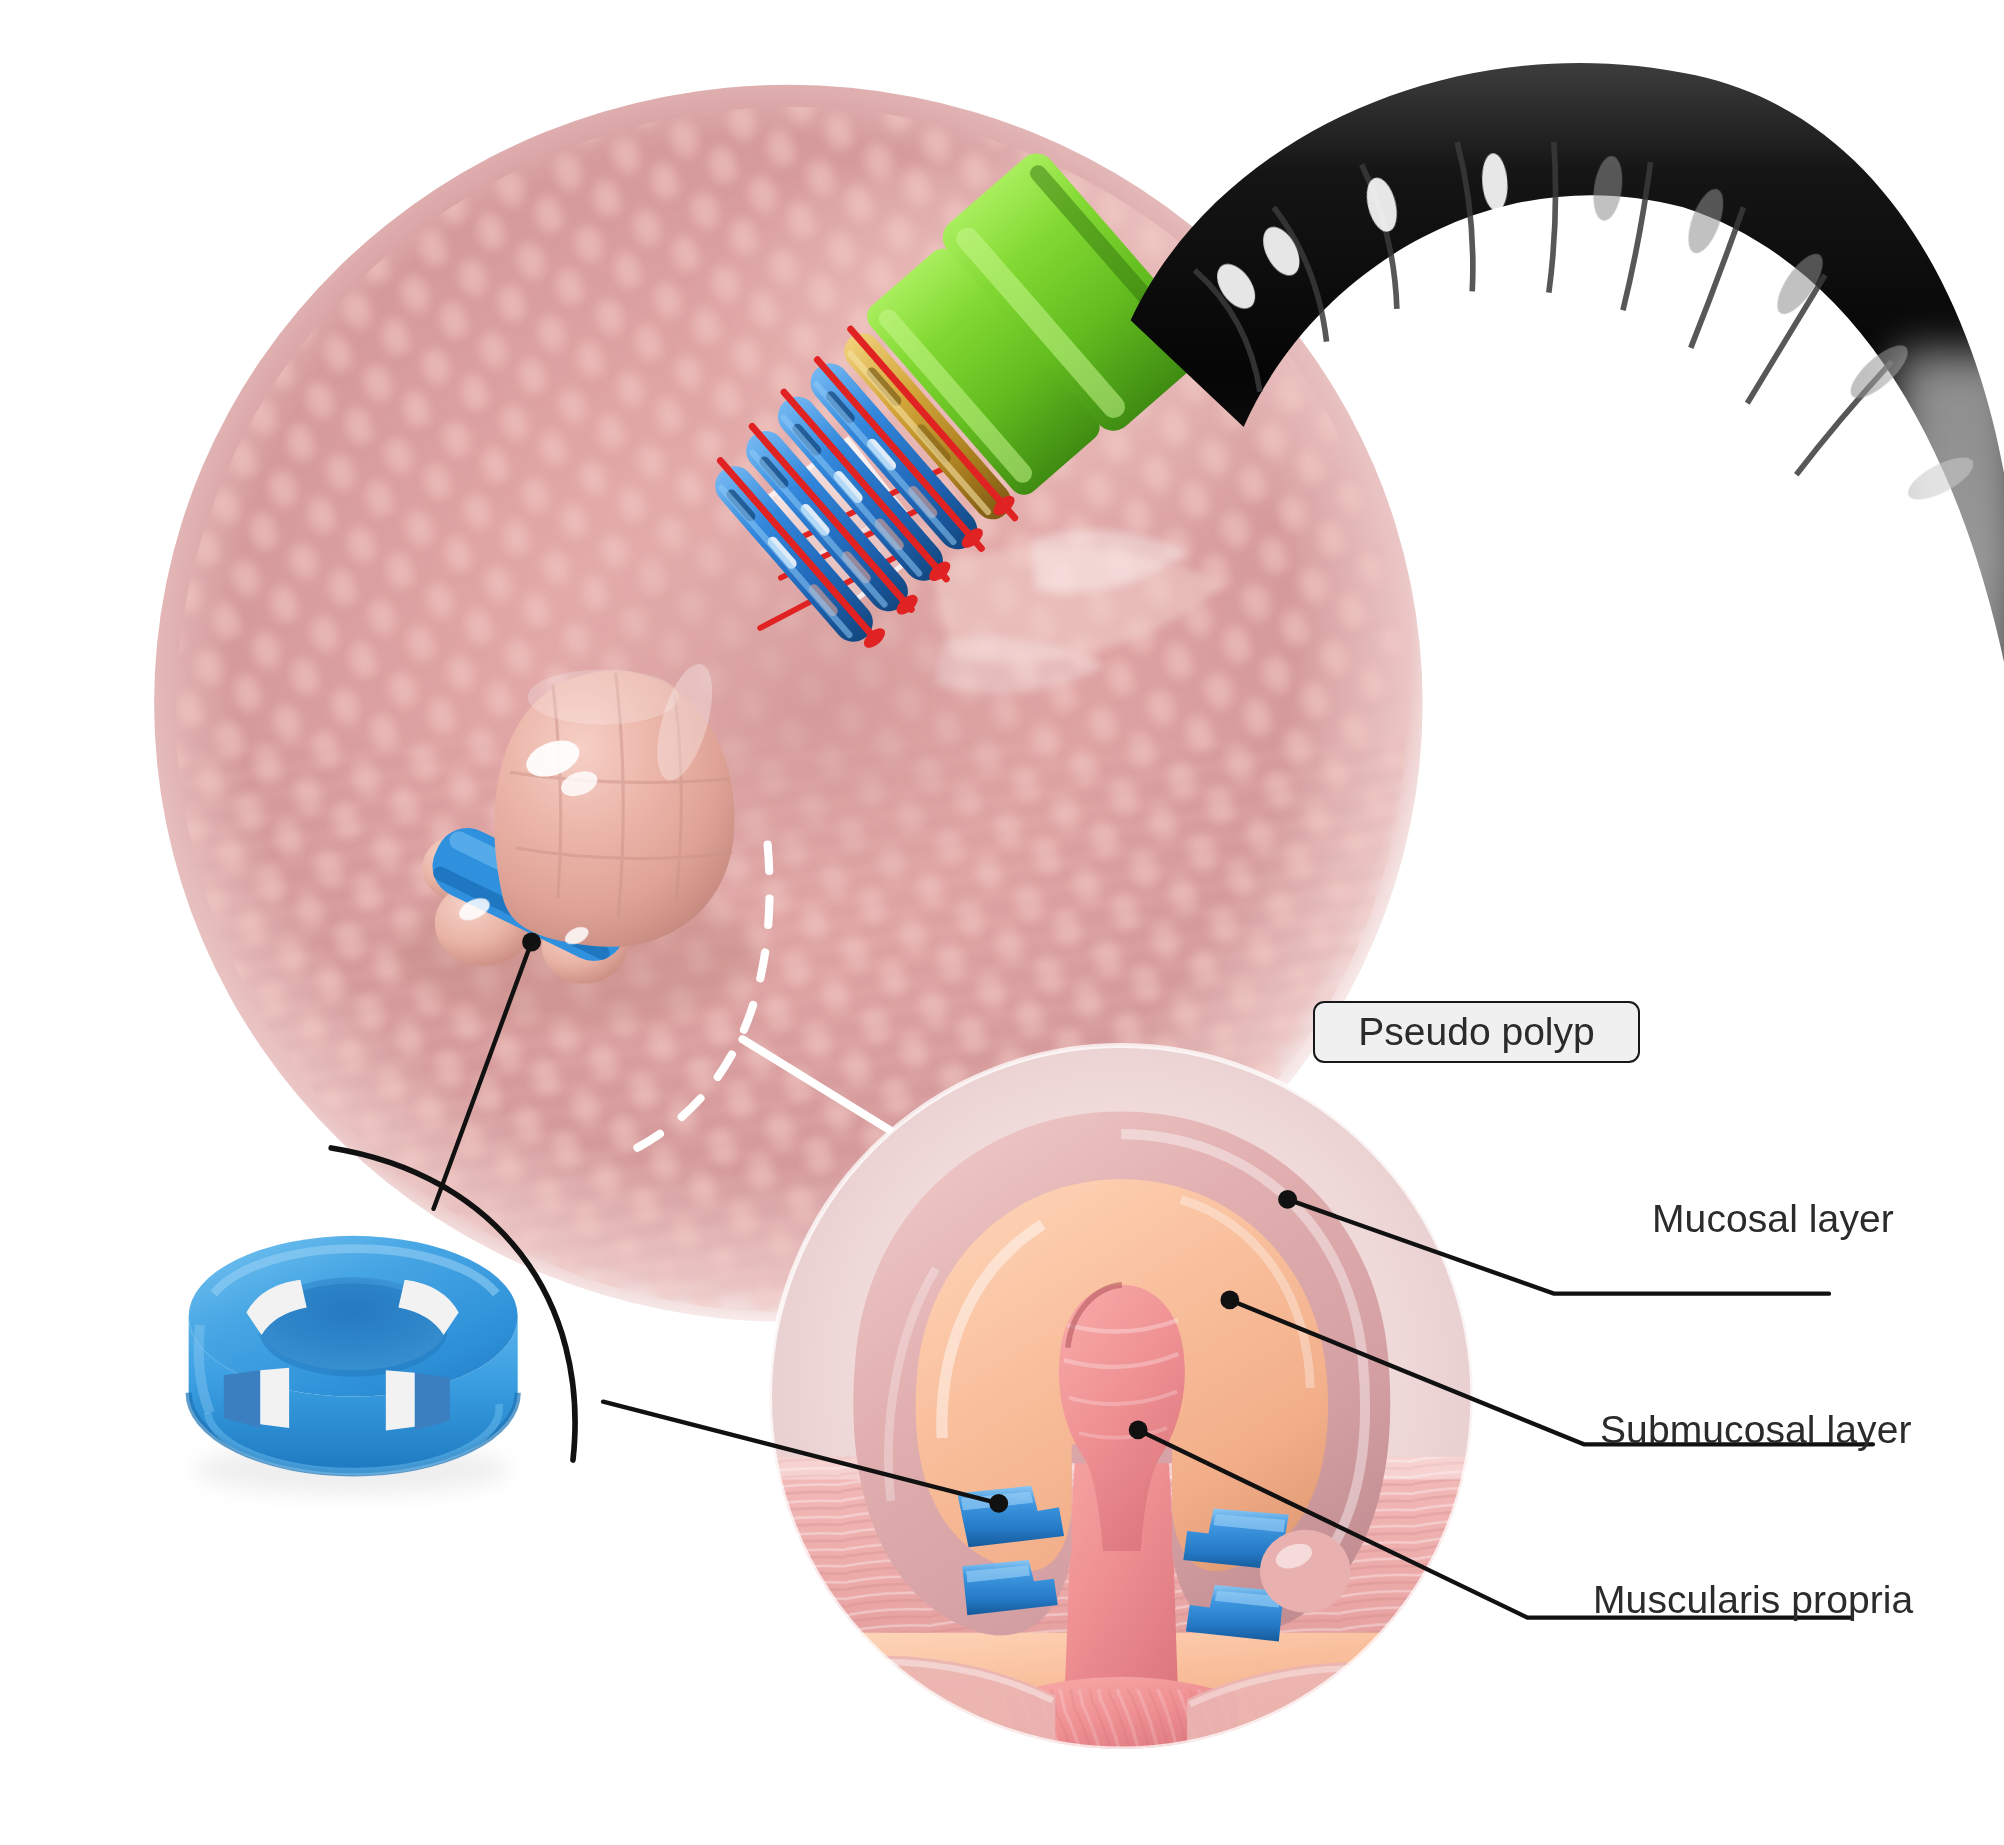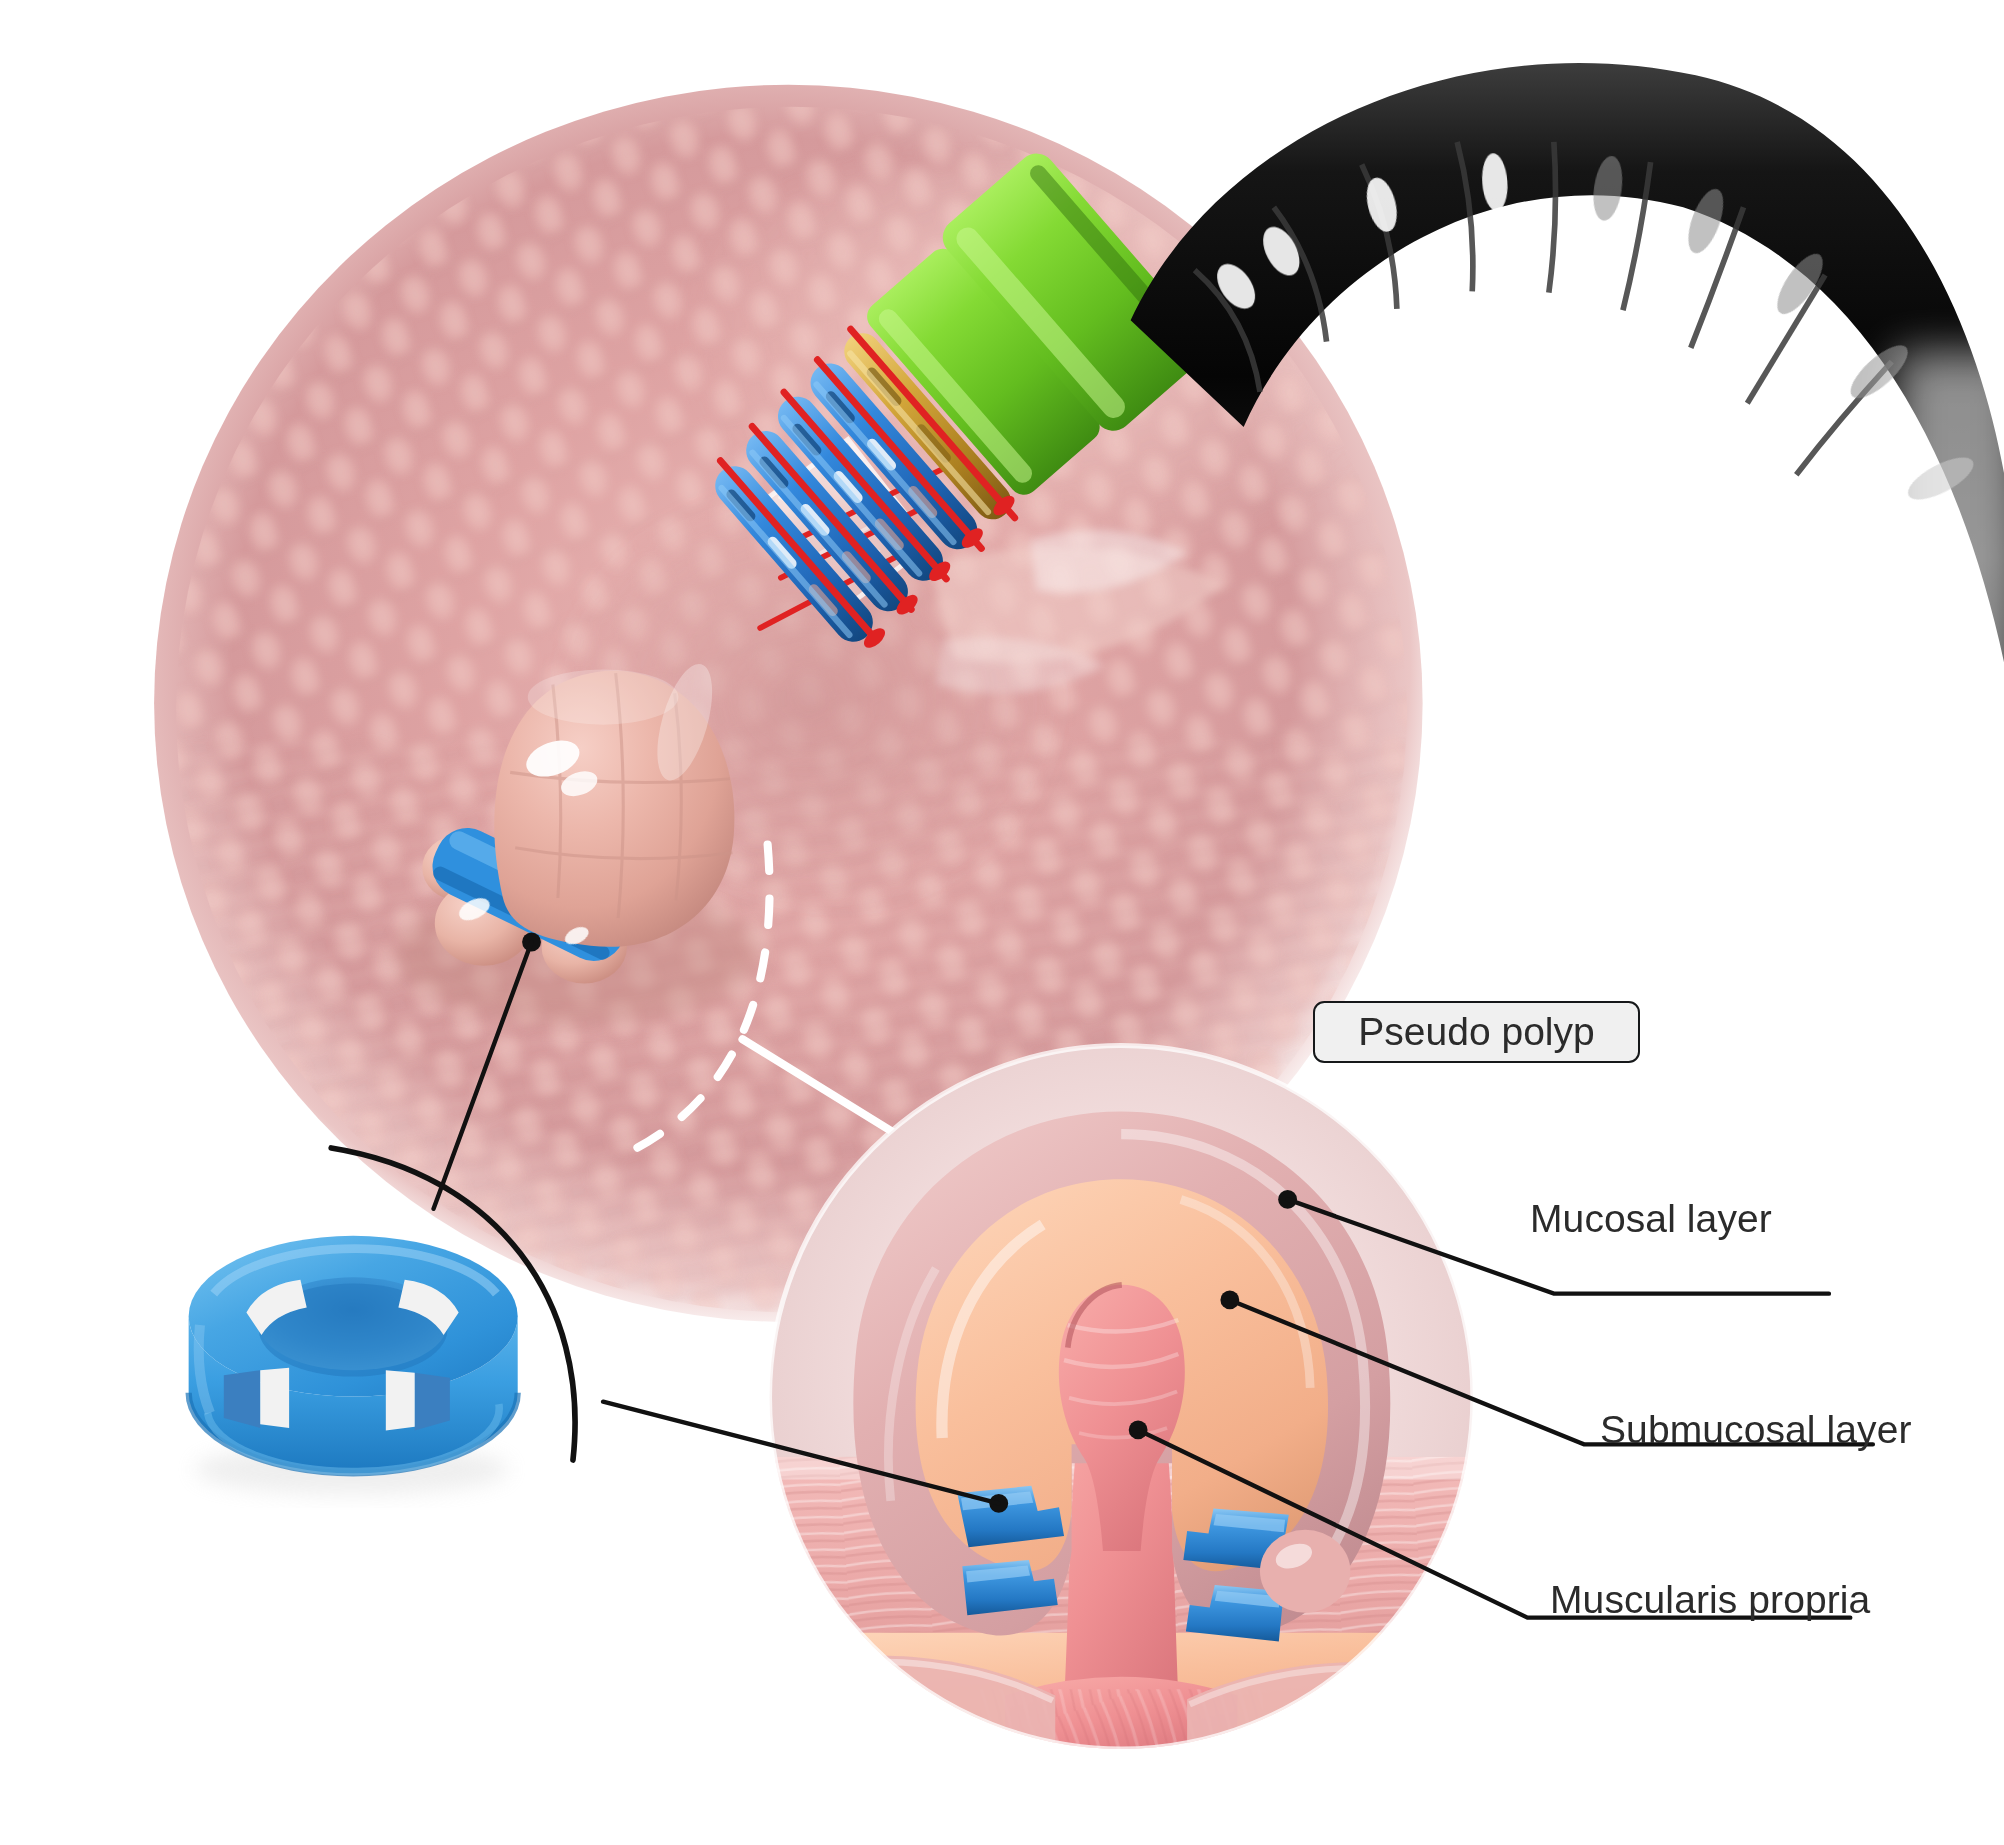--- a/index.html
+++ b/index.html
@@ -45,23 +45,23 @@
     width:433px; height:64px;
     font-size:39px;
   }
   .plain-label{
     position:absolute;
     color:#2b2b2b;
     white-space:nowrap;
     font-size:39px;
     letter-spacing:0.1px;
   }
-  #label-mucosal{ left:1530px; top:1197px; }
+  #label-mucosal{ left:1652px; top:1197px; }
   #label-submucosal{ left:1600px; top:1408px; }
-  #label-muscularis{ left:1550px; top:1578px; }
+  #label-muscularis{ left:1593px; top:1578px; }
   sup.tm{ font-size:0.58em; vertical-align:super; letter-spacing:0; }
 </style>
 </head>
 <body>
 
 <div id="stage">
 
   <svg class="layer" viewBox="0 0 3192 2938">
     <defs>
 

